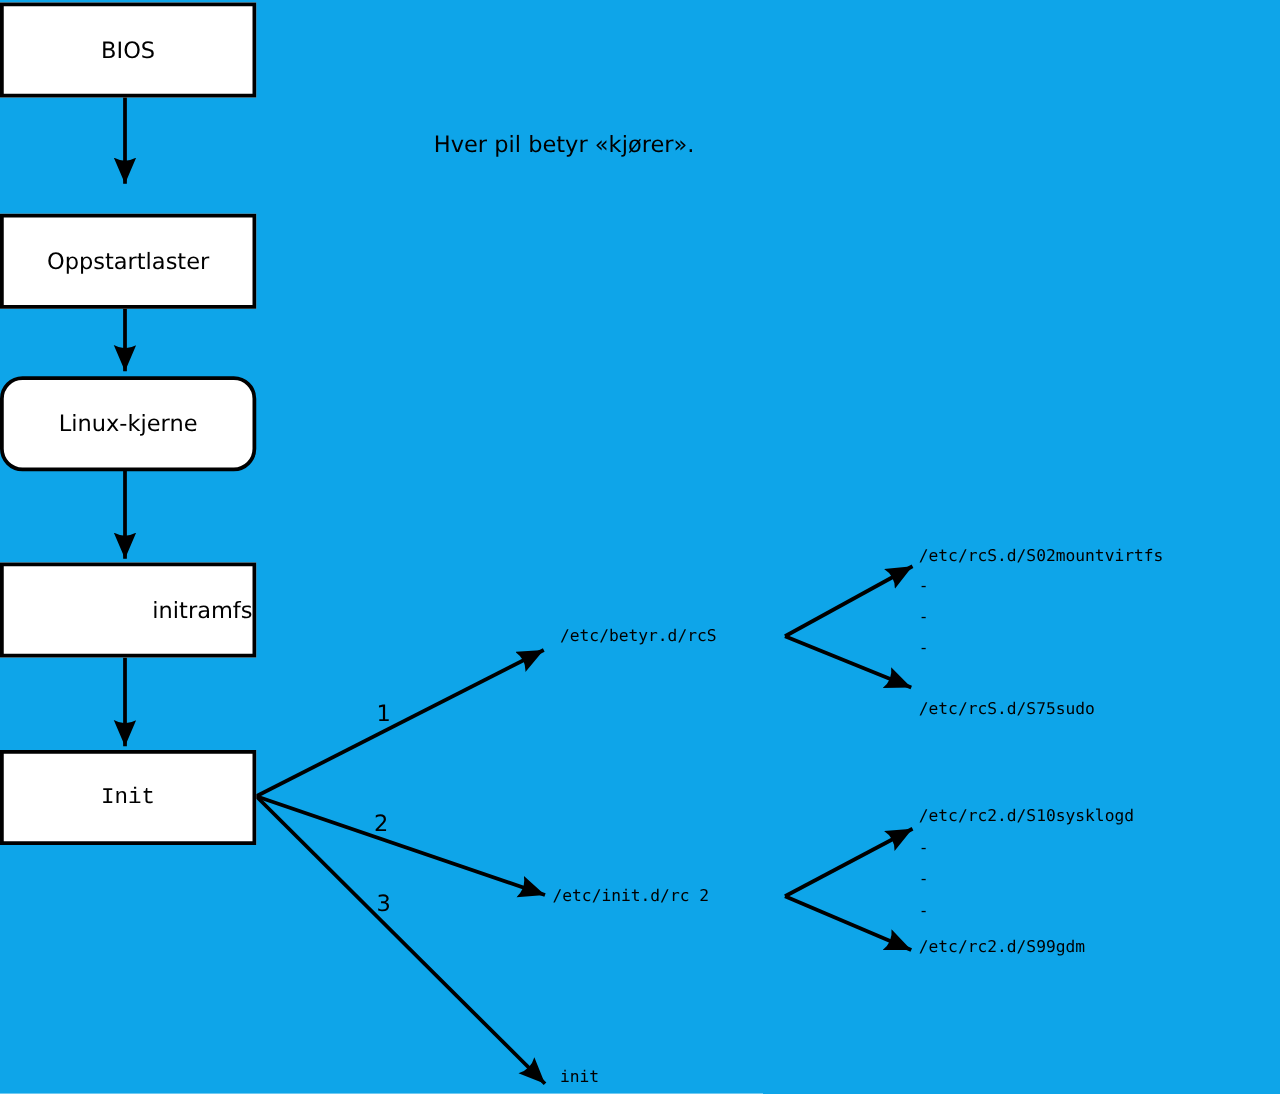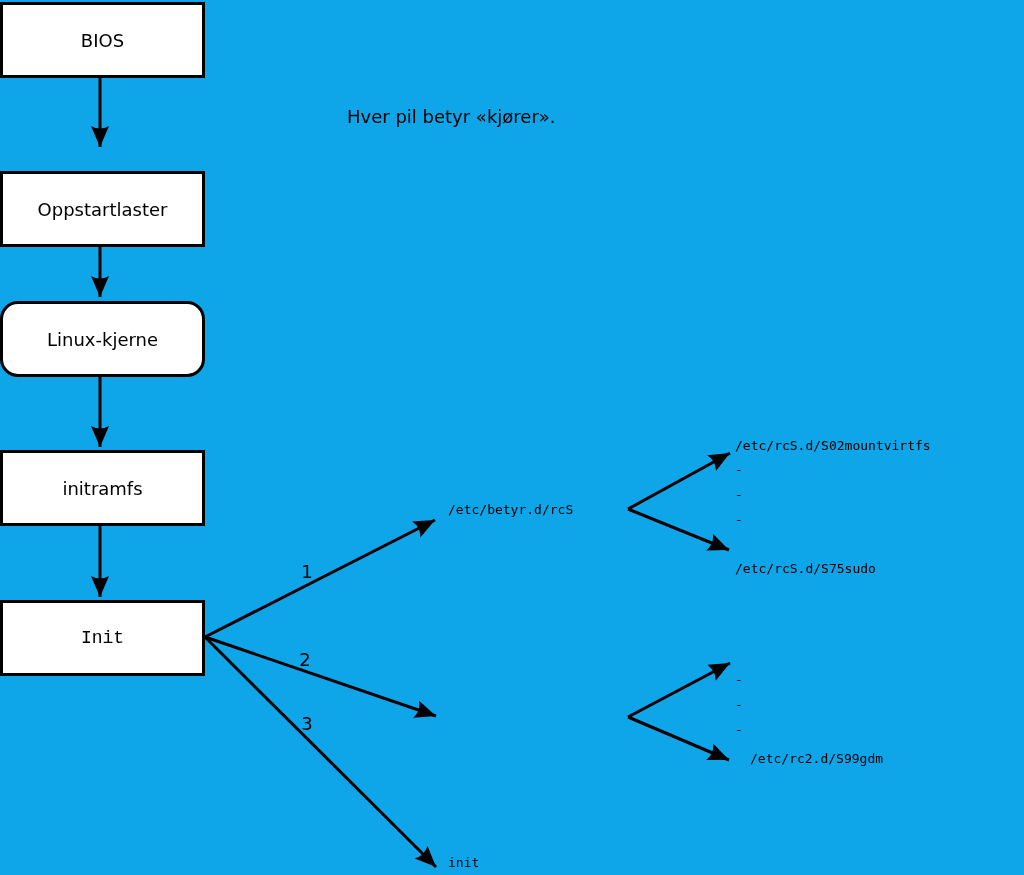--- a/index.html
+++ b/index.html
@@ -90,40 +90,42 @@
 
   <div class="chain-box" style="top:2px;">
     <span>BIOS</span>
   </div>
   <div class="chain-box" style="top:151px;margin-top:20px;">
     <span>Oppstartlaster</span>
   </div>
   <div class="chain-box" style="top:301px;border-radius:18px;">
     <span>Linux-kjerne</span>
   </div>
-  <div class="chain-box" style="top:450px;">
+  <div class="chain-box" style="top:450px;justify-content:flex-end;">
     <span>initramfs</span>
   </div>
   <div class="chain-box" style="top:600px;font-family:Liberation Mono, monospace;">
     <span>Init</span>
   </div>
 
   <div class="note" style="left:347px; top:116px;">Hver pil betyr «kjører».</div>
 
   <div class="branch-num" style="left:307px; top:571px;">1</div>
   <div class="branch-num" style="left:305px; top:659px;">2</div>
   <div class="branch-num" style="left:307px; top:723px;">3</div>
 
   <div class="mono" style="left:448px; top:509px;">/etc/betyr.d/rcS</div>
   <div class="mono" style="left:735px; top:445px;">/etc/rcS.d/S02mountvirtfs</div>
   <div class="mono" style="left:735px; top:469px;">-</div>
   <div class="mono" style="left:735px; top:494px;">-</div>
   <div class="mono" style="left:735px; top:519px;">-</div>
   <div class="mono" style="left:735px; top:568px;">/etc/rcS.d/S75sudo</div>
 
+  <div class="mono" style="left:442px; top:717px;">/etc/init.d/rc 2</div>
+  <div class="mono" style="left:735px; top:653px;">/etc/rc2.d/S10sysklogd</div>
   <div class="mono" style="left:735px; top:679px;">-</div>
   <div class="mono" style="left:735px; top:704px;">-</div>
   <div class="mono" style="left:735px; top:729px;">-</div>
-  <div class="mono" style="left:750px; top:758px;">/etc/rc2.d/S99gdm</div>
+  <div class="mono" style="left:735px; top:758px;">/etc/rc2.d/S99gdm</div>
 
   <div class="mono" style="left:448px; top:862px;">init</div>
 
 </div>
 
 </body></html>

